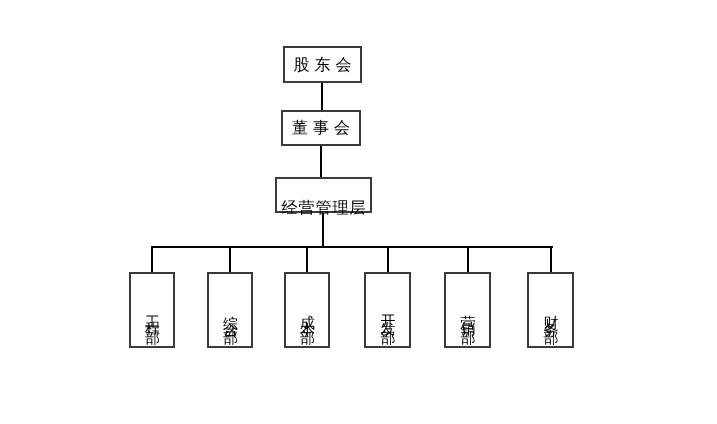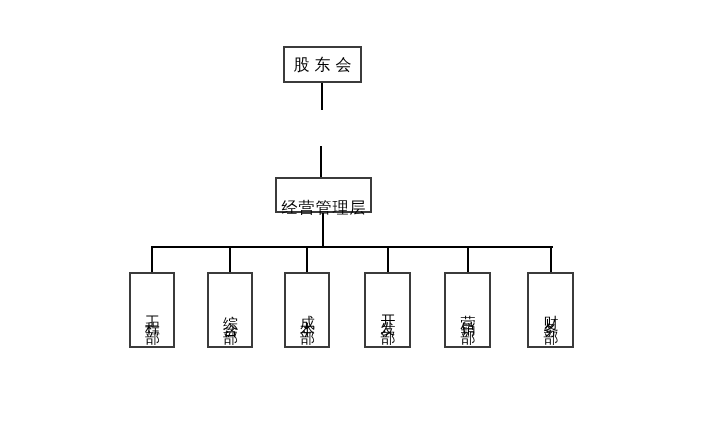--- a/index.html
+++ b/index.html
@@ -59,20 +59,23 @@
 <body>
 
 <div class="canvas">
 
   <div class="node ls-wide" style="left:283px; top:46px; width:79px; height:37px;">
     <span class="label">股东会</span>
   </div>
 
   <div class="line vline" style="left:321px; top:83px; height:27px;"></div>
 
+  <div class="node ls-wide" style="left:281px; top:110px; width:80px; height:36px;">
+    <span class="label">董事会</span>
+  </div>
 
   <div class="line vline" style="left:320px; top:146px; height:31px;"></div>
 
   <div class="node ls-tight" style="left:275px; top:177px; width:97px; height:36px;">
     <span class="label">经营管理层</span>
   </div>
 
   <div class="line vline" style="left:322px; top:213px; height:34px;"></div>
 
   <div class="line hline" style="left:151px; top:246px; width:402px;"></div>

